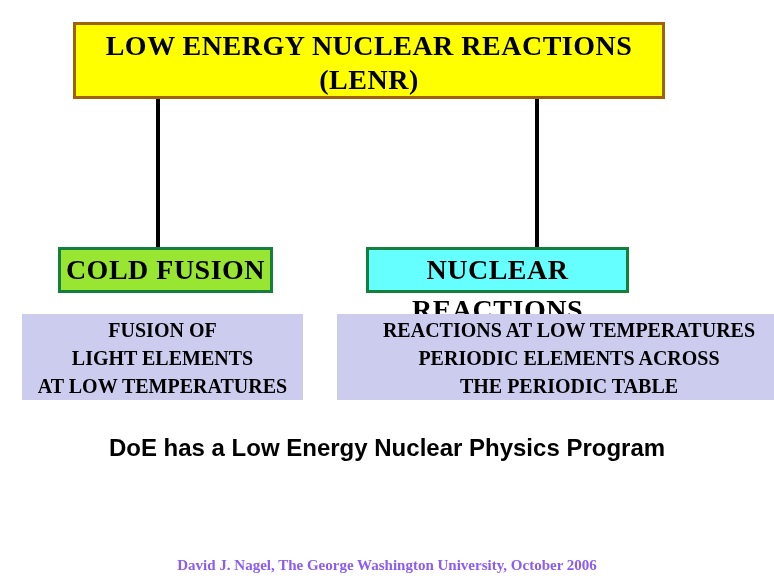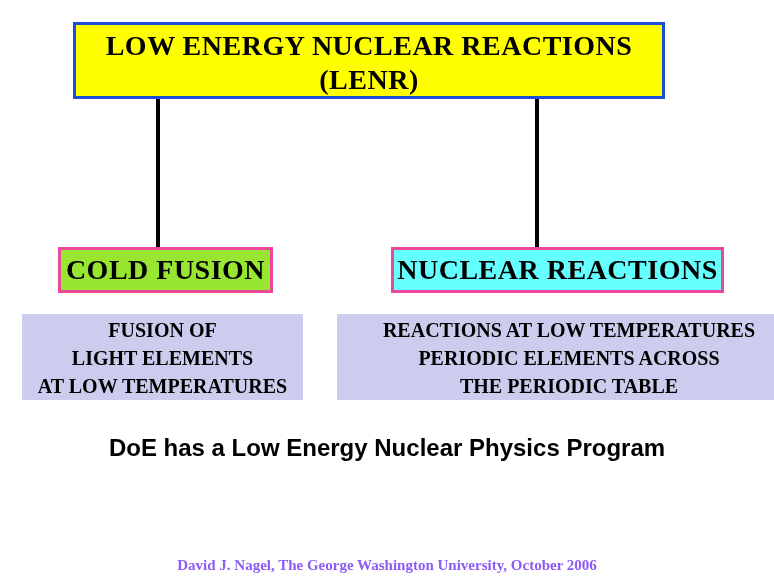--- a/index.html
+++ b/index.html
@@ -14,48 +14,48 @@
     position: absolute;
     box-sizing: border-box;
     text-align: center;
     color: #000;
     font-weight: bold;
   }
   
   .title-box {
     left: 73px; top: 22px; width: 592px; height: 77px;
     background: #ffff00;
-    border: 3px solid #1d4ed8;
+    border: 3px solid #a16207;
     font-size: 28px;
     line-height: 34px;
     padding-top: 4px;
     letter-spacing: 0.5px;
   }
   
   .connector {
     position: absolute;
     width: 4px;
     background: #000;
   }
   .connector-left  { left: 156px; top: 99px; height: 148px; }
   .connector-right { left: 535px; top: 99px; height: 148px; }
   
   .l2-box {
-    border: 3px solid #ec4899;
+    border: 3px solid #15803d;
     height: 46px;
     font-size: 28px;
     line-height: 40px;
     letter-spacing: 0.5px;
   }
   .cold-fusion-box {
     left: 58px; top: 247px; width: 215px;
     background: #99e632;
   }
   .nuclear-reactions-box {
-    left: 391px; top: 247px; width: 333px;
+    left: 366px; top: 247px; width: 263px;
     background: #66ffff;
   }
   
   .detail-box {
     top: 314px; height: 86px;
     background: #ccccee;
     border: none;
     font-size: 20px;
     line-height: 28px;
     padding-top: 2px;

